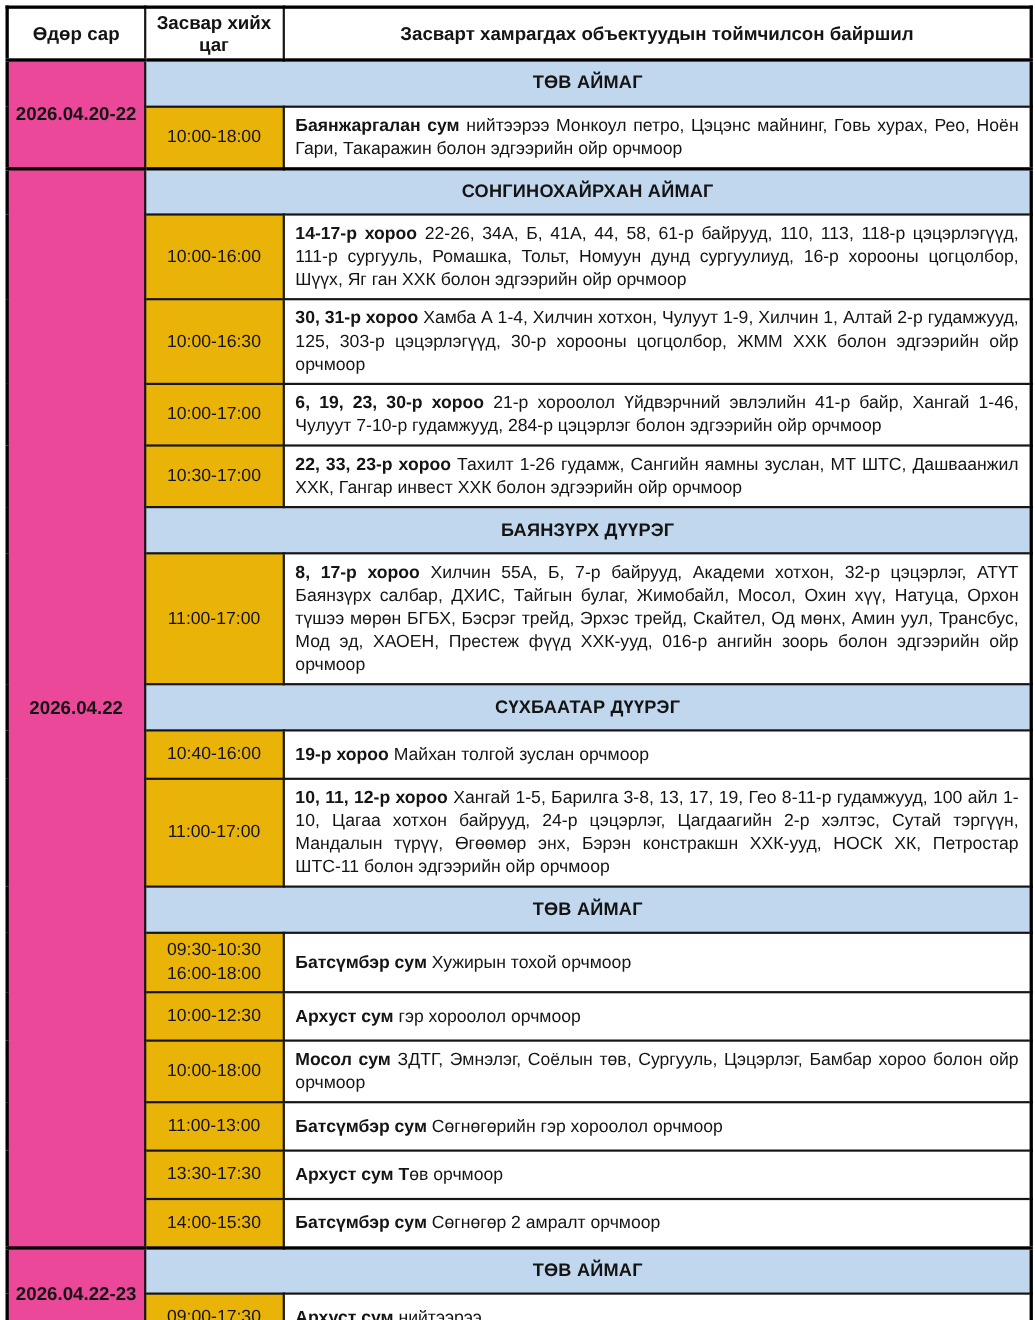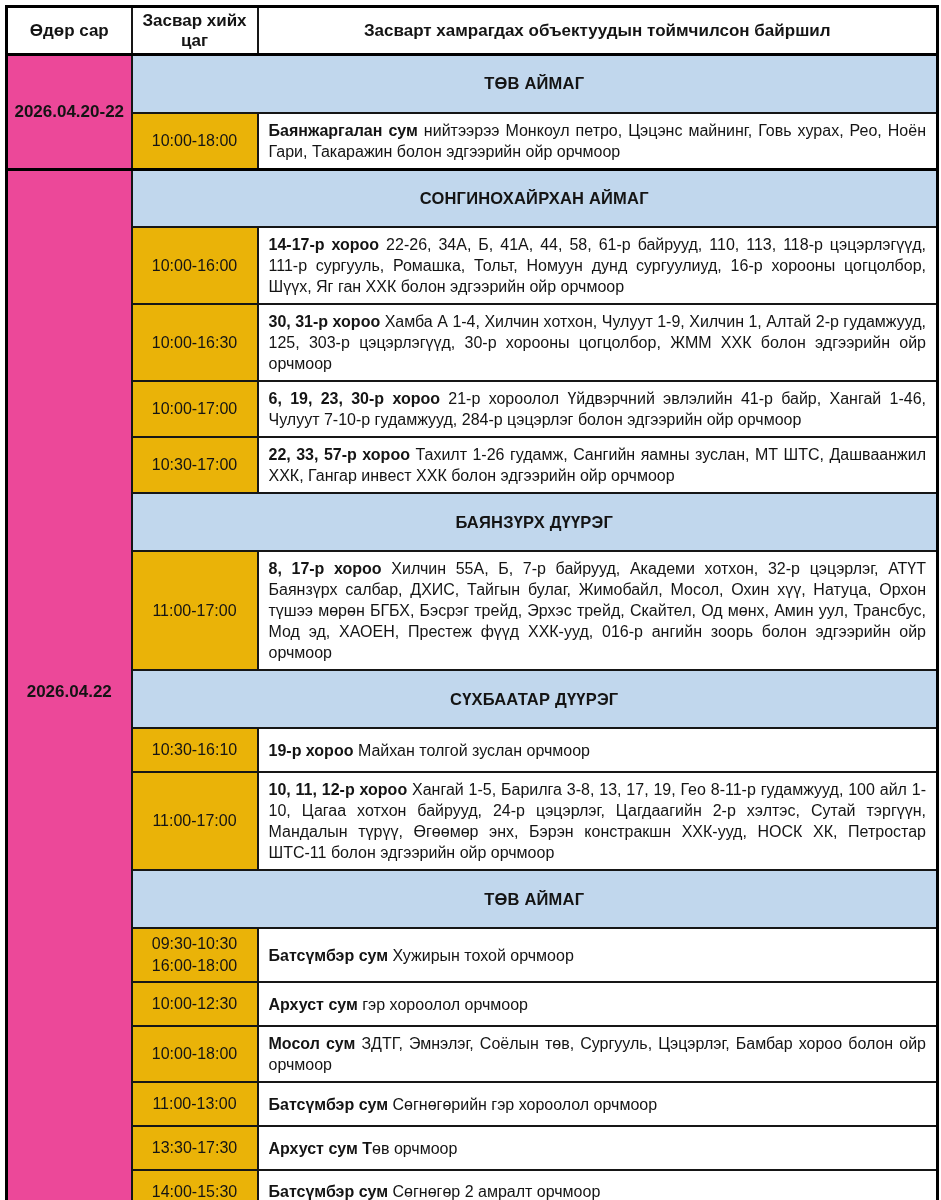--- a/index.html
+++ b/index.html
@@ -46,21 +46,21 @@
     vertical-align: middle;
     padding: 2px 3px;
     background: #ec4899;
   }
   td.band-cell {
     background: #c1d7ed;
     font-weight: 700;
     font-size: 16.5px;
     text-align: center;
     vertical-align: middle;
-    height: 58px;
+    height: 42px;
     padding: 2px 8px;
     letter-spacing: 0.2px;
   }
   td.time-cell {
     text-align: center;
     vertical-align: middle;
     font-size: 16px;
     padding: 4px 3px;
     line-height: 22px;
     background: #eab308;
@@ -119,34 +119,34 @@
       <tr class="entry-row">
         <td class="time-cell">10:00-16:30</td>
         <td class="loc-cell"><b>30, 31-р хороо </b><span>Хамба А 1-4, Хилчин хотхон, Чулуут 1-9, Хилчин 1, Алтай 2-р гудамжууд, 125, 303-р цэцэрлэгүүд, 30-р хорооны цогцолбор, ЖММ ХХК болон эдгээрийн ойр орчмоор</span></td>
       </tr>
       <tr class="entry-row">
         <td class="time-cell">10:00-17:00</td>
         <td class="loc-cell"><b>6, 19, 23, 30-р хороо </b><span>21-р хороолол Үйдвэрчний эвлэлийн 41-р байр, Хангай 1-46, Чулуут 7-10-р гудамжууд, 284-р цэцэрлэг болон эдгээрийн ойр орчмоор</span></td>
       </tr>
       <tr class="entry-row">
         <td class="time-cell">10:30-17:00</td>
-        <td class="loc-cell"><b>22, 33, 57-р хороо </b><span>Тахилт 1-26 гудамж, Сангийн яамны зуслан, МТ ШТС, Дашваанжил ХХК, Гангар инвест ХХК болон эдгээрийн ойр орчмоор</span></td>
+        <td class="loc-cell"><b>22, 33, 23-р хороо </b><span>Тахилт 1-26 гудамж, Сангийн яамны зуслан, МТ ШТС, Дашваанжил ХХК, Гангар инвест ХХК болон эдгээрийн ойр орчмоор</span></td>
       </tr>
       <tr>
         <td class="band-cell" colspan="2">БАЯНЗҮРХ ДҮҮРЭГ</td>
       </tr>
       <tr class="entry-row">
         <td class="time-cell">11:00-17:00</td>
         <td class="loc-cell"><b>8, 17-р хороо </b><span>Хилчин 55А, Б, 7-р байрууд, Академи хотхон, 32-р цэцэрлэг, АТҮТ Баянзүрх салбар, ДХИС, Тайгын булаг, Жимобайл, Мосол, Охин хүү, Натуца, Орхон түшээ мөрөн БГБХ, Бэсрэг трейд, Эрхэс трейд, Скайтел, Од мөнх, Амин уул, Трансбус, Мод эд, ХАОЕН, Престеж фүүд ХХК-ууд, 016-р ангийн зоорь болон эдгээрийн ойр орчмоор</span></td>
       </tr>
       <tr>
         <td class="band-cell" colspan="2">СҮХБААТАР ДҮҮРЭГ</td>
       </tr>
       <tr class="entry-row">
-        <td class="time-cell">10:30-16:10</td>
+        <td class="time-cell">10:40-16:00</td>
         <td class="loc-cell"><b>19-р хороо </b><span>Майхан толгой зуслан орчмоор</span></td>
       </tr>
       <tr class="entry-row">
         <td class="time-cell">11:00-17:00</td>
         <td class="loc-cell"><b>10, 11, 12-р хороо </b><span>Хангай 1-5, Барилга 3-8, 13, 17, 19, Гео 8-11-р гудамжууд, 100 айл 1-10, Цагаа хотхон байрууд, 24-р цэцэрлэг, Цагдаагийн 2-р хэлтэс, Сутай тэргүүн, Мандалын түрүү, Өгөөмөр энх, Бэрэн констракшн ХХК-ууд, НОСК ХК, Петростар ШТС-11 болон эдгээрийн ойр орчмоор</span></td>
       </tr>
       <tr>
         <td class="band-cell" colspan="2">ТӨВ АЙМАГ</td>
       </tr>
       <tr class="entry-row">

